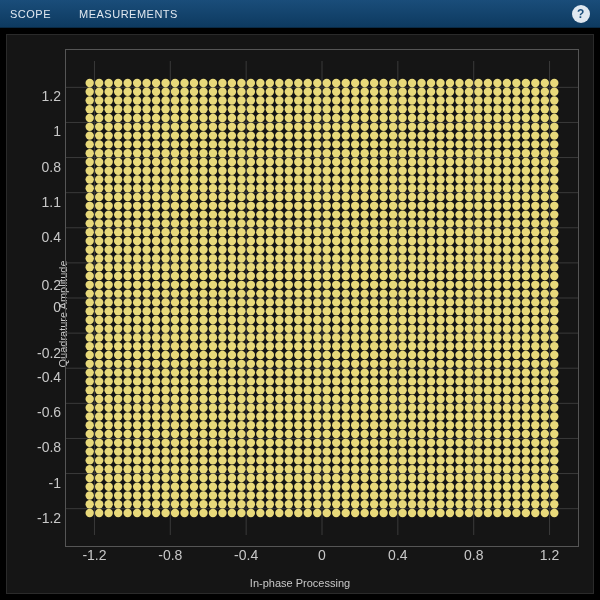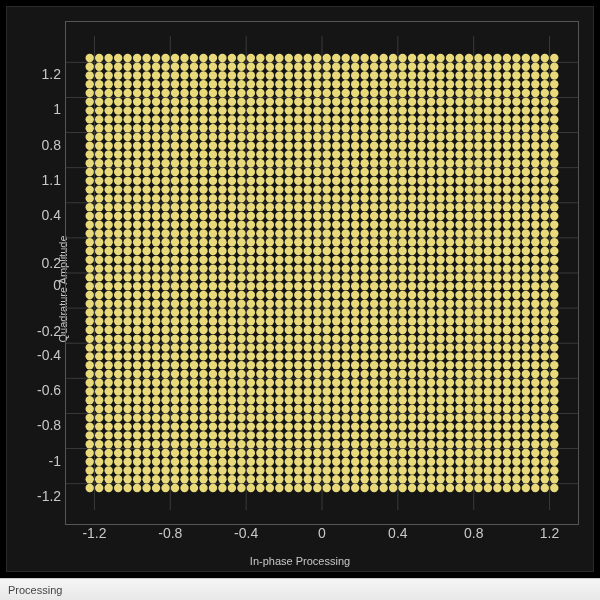--- a/index.html
+++ b/index.html
@@ -67,20 +67,26 @@
   .xtick, .ytick {
     position: absolute; color: #c8c8c8; font-size: 14px;
   }
   .xtick { bottom: 30px; transform: translateX(-50%); }
   .ytick { left: 30px; transform: translateY(50%); text-align: right; width: 24px; }
 </style>
 </head>
 <body>
 
 <div class="app">
+  <div class="toolbar">
+    <span class="tab">SCOPE</span>
+    <span class="tab">MEASUREMENTS</span>
+    <span class="spacer"></span>
+    <span class="help-btn">?</span>
+  </div>
 
   <div class="plot-outer">
     <div class="plot-bg">
       <div class="ylabel">Quadrature Amplitude</div>
       <div class="xlabel">In-phase Processing</div>
       <div class="axes">
         <svg id="chart-svg" viewBox="0 0 512 474">
             <line x1="28.444444444444468" x2="28.444444444444468" y1="0" y2="474" stroke="#3a3a3a" stroke-width="1"></line>
             <line x1="104.2962962962963" x2="104.2962962962963" y1="0" y2="474" stroke="#3a3a3a" stroke-width="1"></line>
             <line x1="180.14814814814815" x2="180.14814814814815" y1="0" y2="474" stroke="#3a3a3a" stroke-width="1"></line>
@@ -2625,16 +2631,13 @@
           <div class="ytick" style="bottom: 308px;">0.2</div>
           <div class="ytick" style="bottom: 356.222px;">0.4</div>
           <div class="ytick" style="bottom: 391.333px;">1.1</div>
           <div class="ytick" style="bottom: 426.444px;">0.8</div>
           <div class="ytick" style="bottom: 461.556px;">1</div>
           <div class="ytick" style="bottom: 496.667px;">1.2</div>
         </div>
     </div>
   </div>
 
-  <div class="statusbar">
-    <span>Processing</span>
-  </div>
 </div>
 
 </body></html>

